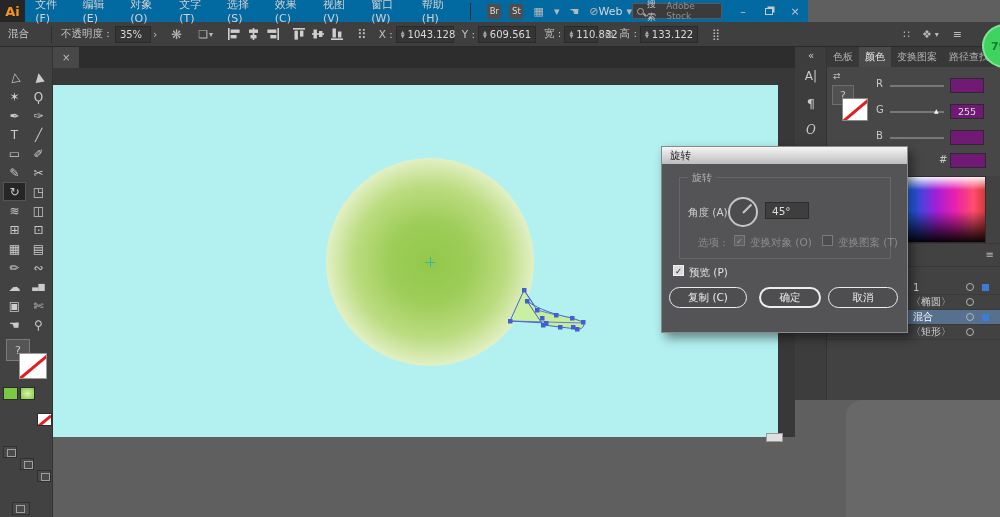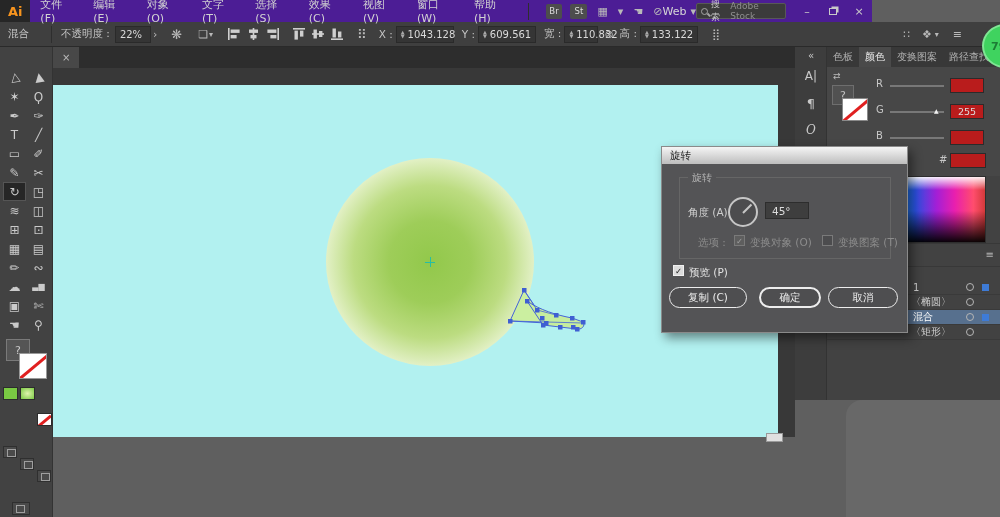--- a/index.html
+++ b/index.html
@@ -3,21 +3,21 @@
 <meta charset="utf-8">
 <style>
   * { margin:0; padding:0; box-sizing:border-box; }
   html,body { width:1000px; height:517px; }
   body { position:relative; overflow:hidden; background:#5f5f5f;
          font-family:"DejaVu Sans","Liberation Sans",sans-serif; color:#ccc; }
   .abs { position:absolute; }
   .f   { display:flex; align-items:center; }
 
   
-  .menubar { left:0; top:0; width:872px; height:22px; background:#4c1d95; z-index:30;
+  .menubar { left:0; top:0; width:808px; height:22px; background:#0369a1; z-index:30;
              display:flex; align-items:center; font-size:11px; color:#d2d2d2; }
   .logo { width:34px; height:22px; background:#262626; color:#f7941e; font-weight:bold;
           font-size:13px; display:flex; align-items:center; justify-content:center; }
   .mi { padding:0 10px; height:22px; display:flex; align-items:center; cursor:default; }
   .chipbtn { width:19px; height:15px; background:#4d4d4d; border-radius:2px; font-size:8.5px;
              color:#ddd; display:flex; align-items:center; justify-content:center; margin-left:8px; }
   .tinyico { color:#b9b9b9; font-size:11px; margin-left:10px; }
   .search { width:90px; height:16px; background:#3b3b3b; border:1px solid #585858; border-radius:2px;
             display:flex; align-items:center; font-size:9px; color:#8f8f8f; padding:0 4px; gap:3px; }
   .mag { width:7px; height:7px; border:1.5px solid #a5a5a5; border-radius:50%; position:relative; flex:none;}
@@ -74,21 +74,21 @@
   .iconstrip { left:795px; top:47px; width:32px; height:353px; background:#3d3d3d;
                border-right:1px solid #333; z-index:5; }
   .stripico { position:absolute; left:0; width:32px; text-align:center; color:#c9c9c9; font-size:12px; }
   .rot45 { display:inline-block; transform:rotate(45deg); }
   .paneltabs { left:827px; top:47px; width:173px; height:20px; background:#383838; display:flex;
                align-items:center; font-size:10px; color:#b2b2b2; z-index:5; overflow:hidden; }
   .ptab { padding:0 6px; height:20px; display:flex; align-items:center; white-space:nowrap; }
   .ptab.active { background:#4a4a4a; color:#ececec; }
   .colorpanel { left:827px; top:67px; width:173px; height:109px; background:#474747; z-index:5; }
   .slider-track { position:absolute; height:2px; background:#787878; }
-  .cp-box { position:absolute; width:34px; height:15px; background:#b91c1c; border:1px solid #2b2b2b;
+  .cp-box { position:absolute; width:34px; height:15px; background:#701a75; border:1px solid #2b2b2b;
             color:#ddd; font-size:9.5px; display:flex; align-items:center; justify-content:center; }
   .qbox { position:absolute; width:22px; height:20px; background:#515151; border:1px solid #6e6e6e;
           color:#c0c0c0; font-size:11px; display:flex; align-items:center; justify-content:center; }
   .spectrum { left:868px; top:176px; width:118px; height:67px; border:1px solid #2e2e2e; z-index:5;
     background:
       linear-gradient(to bottom, rgba(255,255,255,.92) 0%, rgba(255,255,255,0) 20%),
       linear-gradient(to bottom, rgba(0,0,0,0) 52%, rgba(0,0,0,.95) 100%),
       linear-gradient(to right, #6fd8d8 0%, #00b4d8 16%, #2b50e0 40%, #a21fd6 58%, #e91fae 74%, #ff4d6d 90%, #d43a3a 100%); }
   .panelfoot { left:827px; top:243px; width:173px; height:24px; background:#424242;
                border-top:1px solid #383838; border-bottom:1px solid #383838; z-index:5; }
@@ -169,21 +169,21 @@
         <span class="restore-sq"></span>
       </div>
     <div class="winbtn">×</div>
   </div>
 </div>
 
 <div class="controlbar abs">
   <span style="padding-left:8px;">混合</span>
   <span class="cb-sep" style="margin-left:22px;"></span>
   <span>不透明度 :</span>
-  <div class="valbox" style="width:36px; margin-left:5px;">22%</div>
+  <div class="valbox" style="width:36px; margin-left:5px;">35%</div>
   <span class="tinyico" style="margin-left:2px;">›</span>
   <span class="tinyico" style="margin-left:14px; font-size:13px;">❋</span>
   <span class="tinyico" style="margin-left:16px;">❏</span>
   <span class="tinyico" style="margin-left:1px; font-size:8px;">▾</span>
 
   <span class="alico" style="margin-left:14px;">
     <svg width="15" height="14" viewBox="0 0 15 14">
         <g fill="#cfcfcf">
           <rect x="1" y="1" width="1.6" height="12"></rect>
           <rect x="3.6" y="2.5" width="9" height="3.4"></rect>

